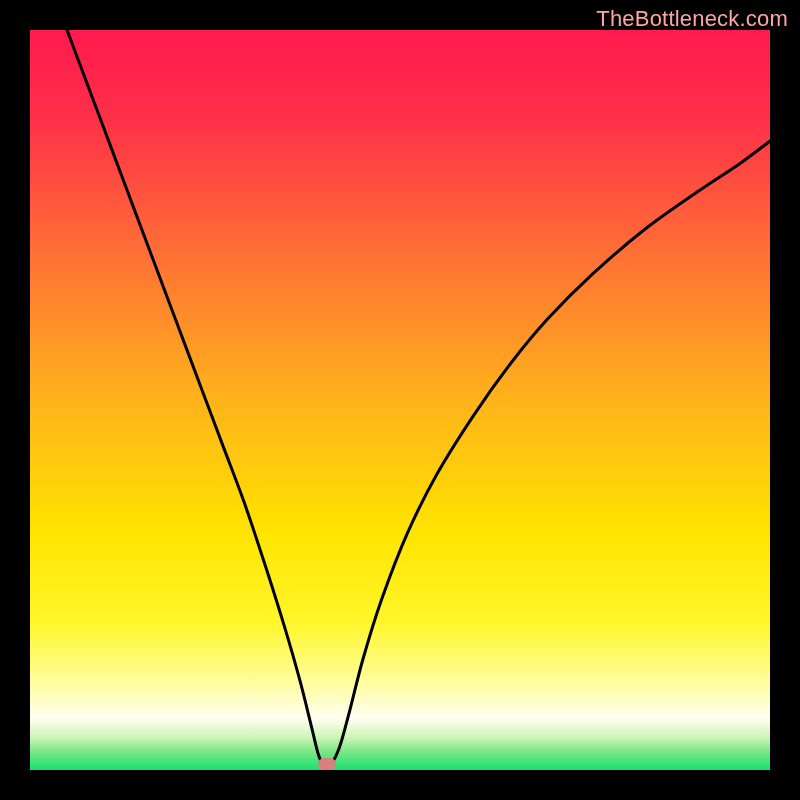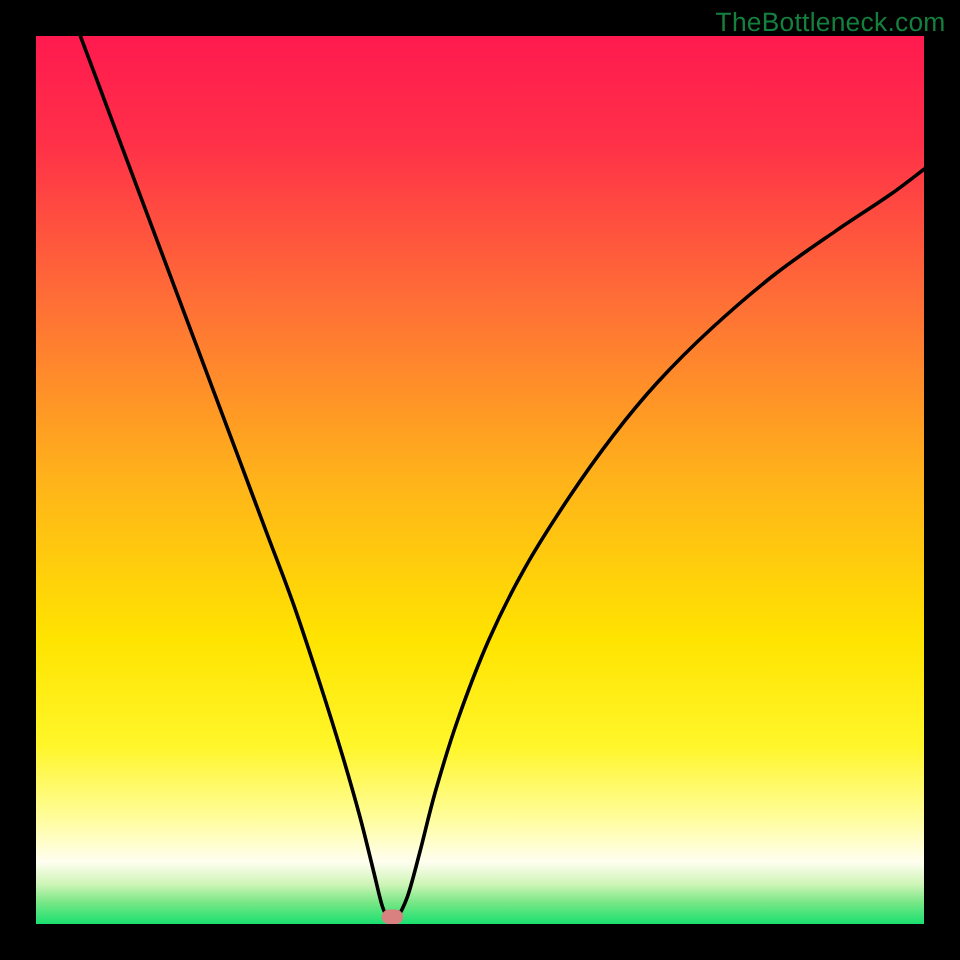--- a/index.html
+++ b/index.html
@@ -31,21 +31,21 @@
     position: absolute;
     left: 0;
     top: 0;
     width: 100%;
     height: 100%;
   }
   .watermark {
     position: absolute;
     top: 6px;
     right: 12px;
-    color: #15803d;
+    color: #fca5a5;
     font-size: 22px;
     font-weight: 500;
     letter-spacing: 0.2px;
   }
   .curve-svg {
     position: absolute;
     left: 0;
     top: 0;
     width: 100%;
     height: 100%;

